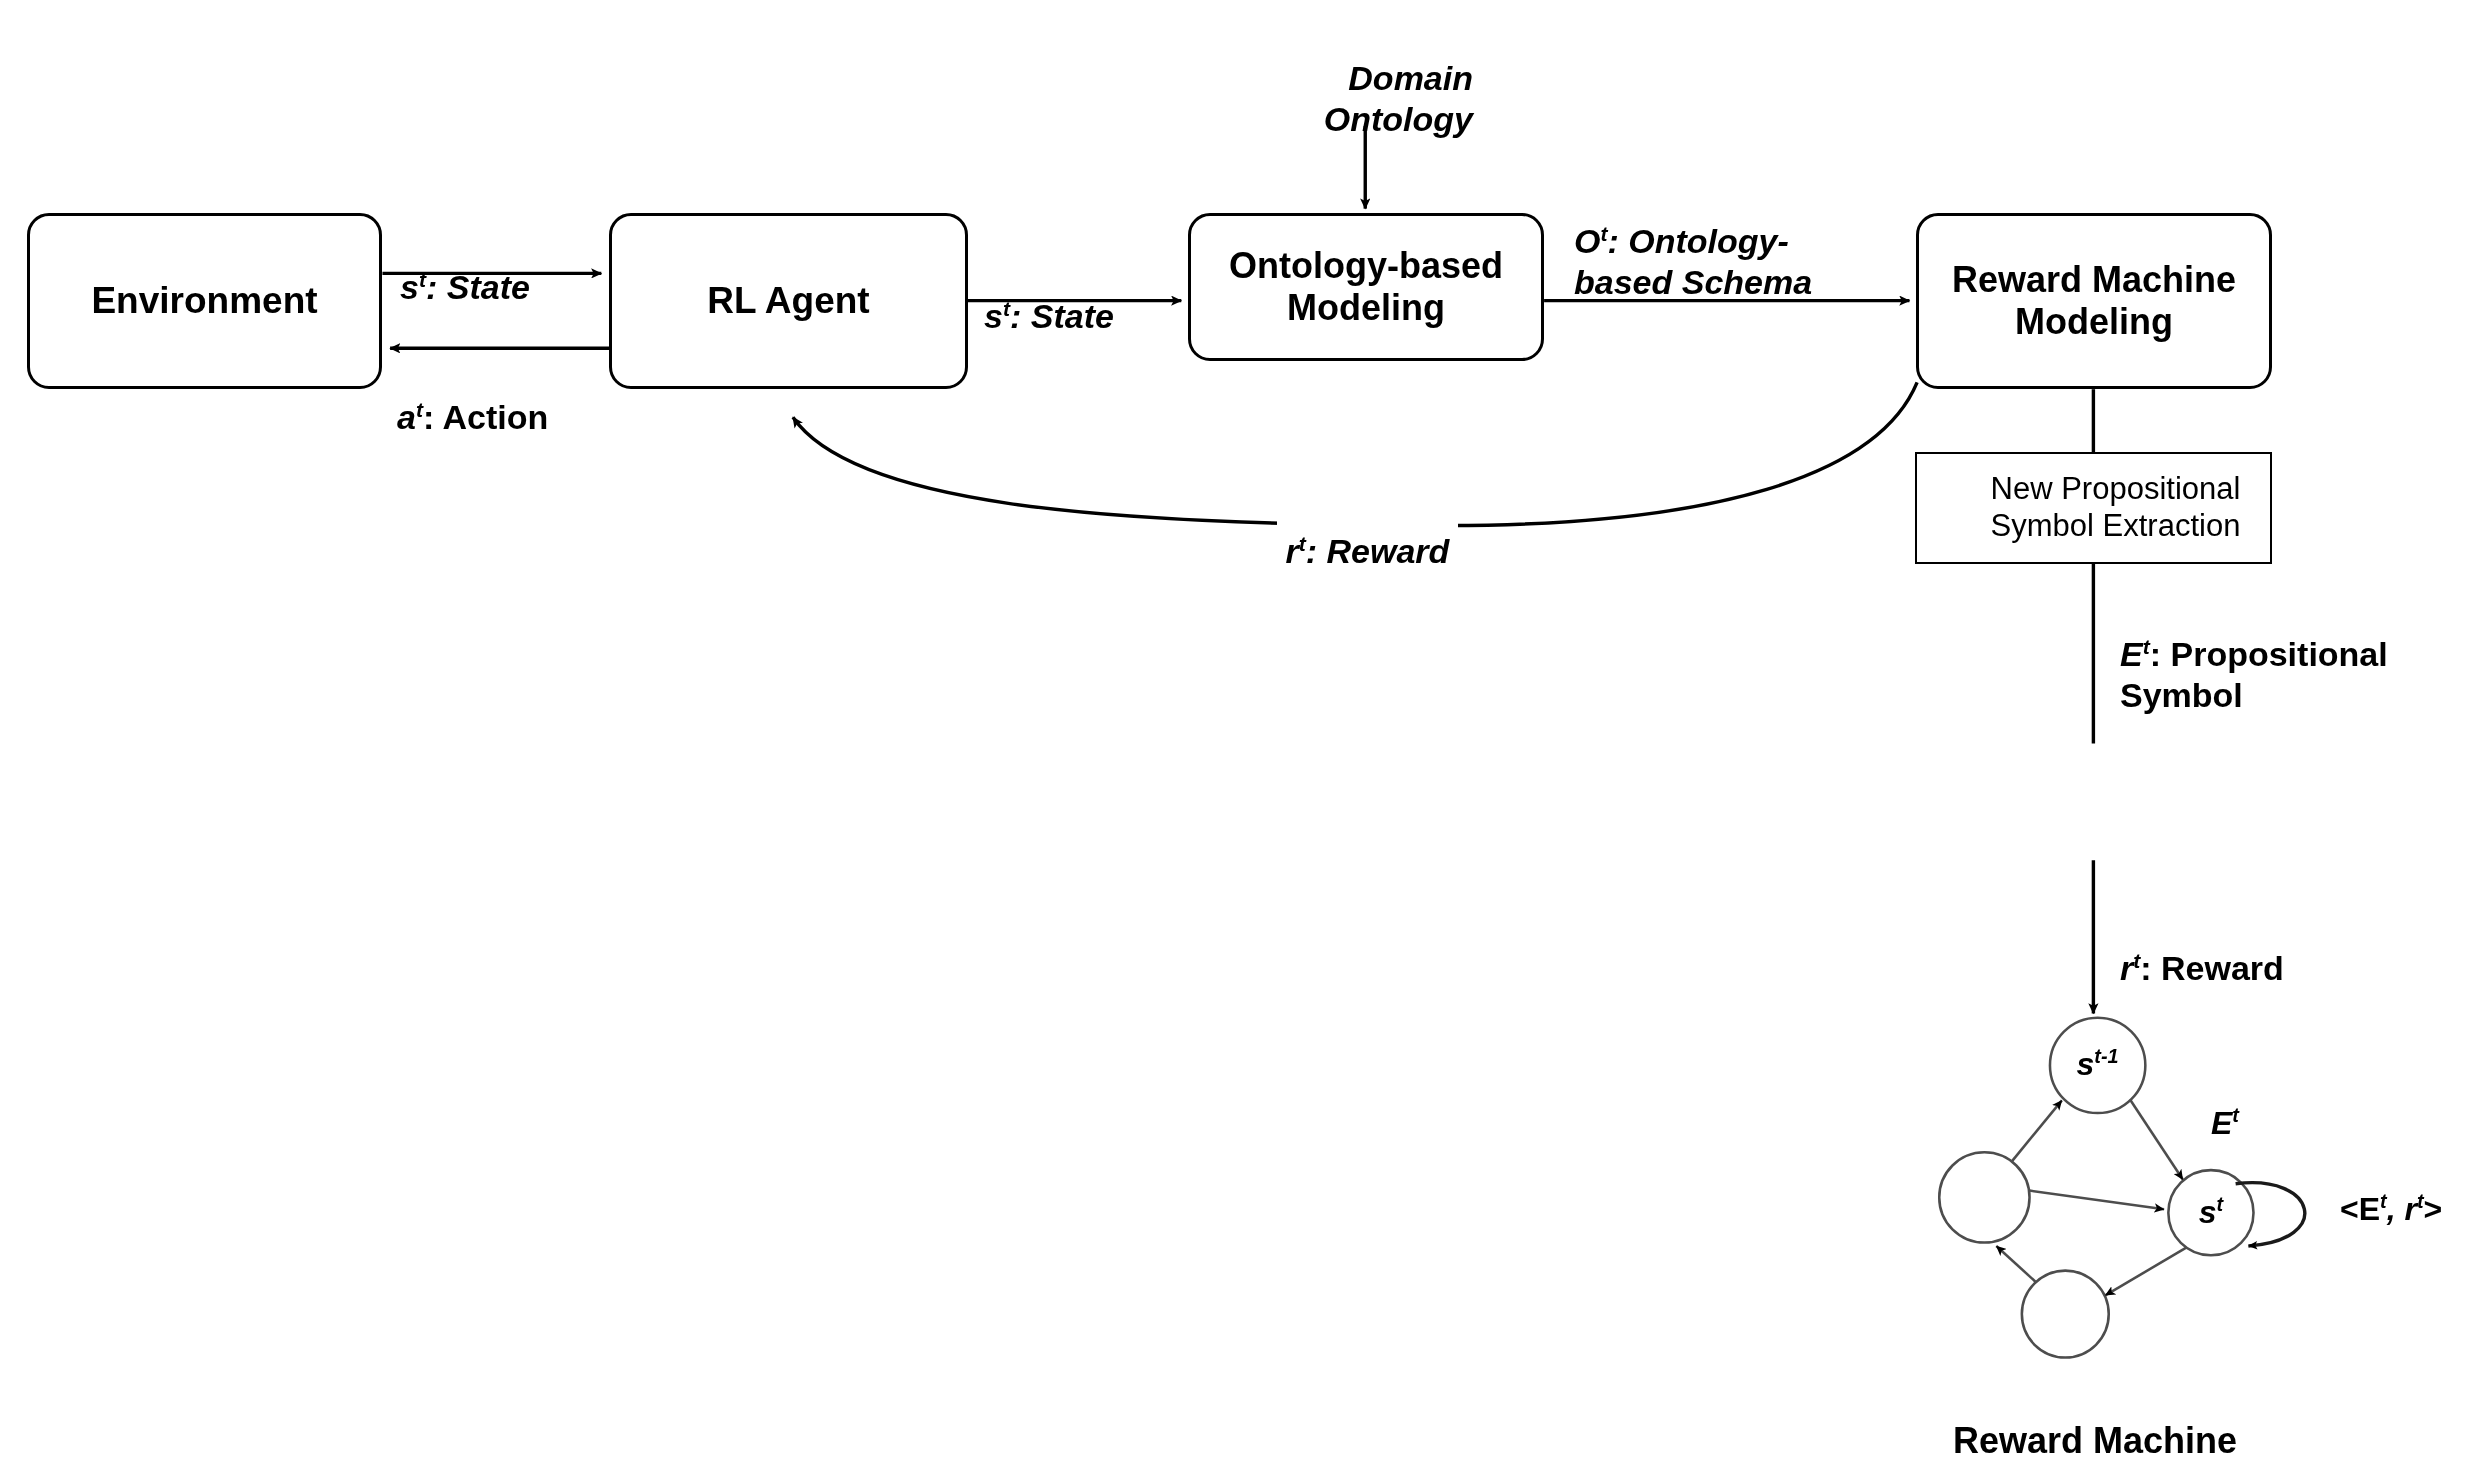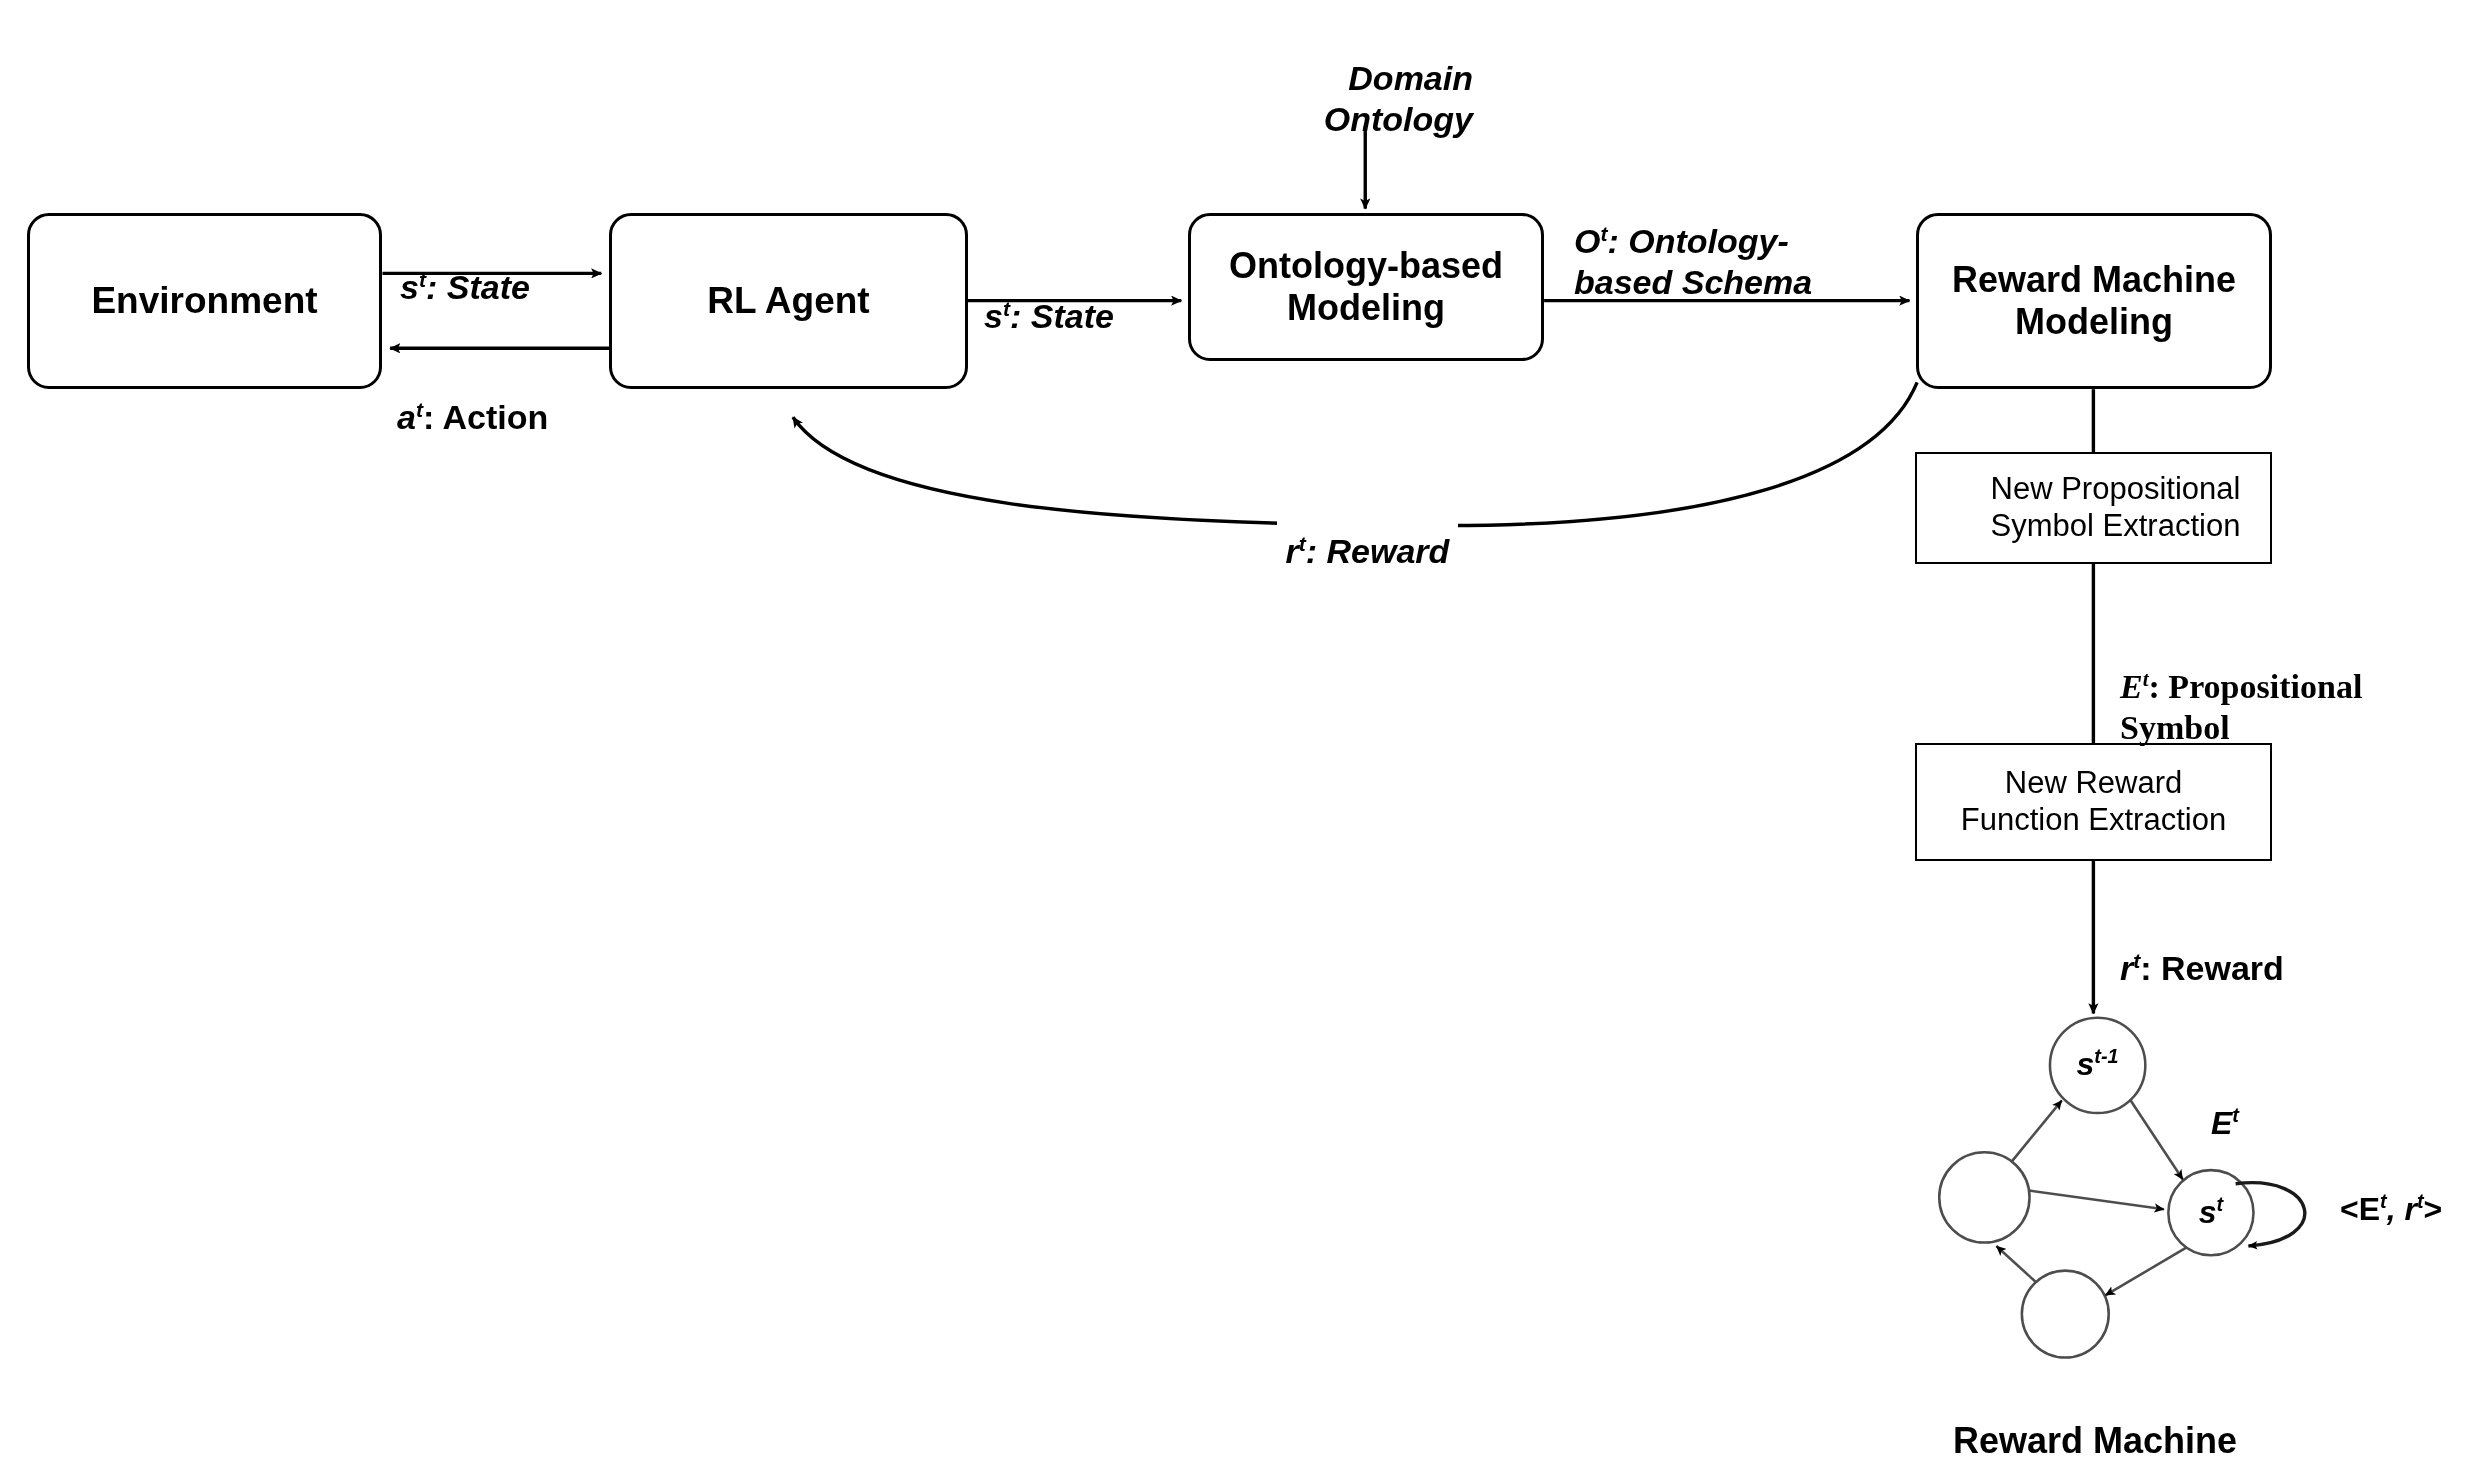--- a/index.html
+++ b/index.html
@@ -157,24 +157,20 @@
   <div class="node-box node-rounded f42" style="left:1916px; top:213px; width:356px; height:176px;">
     <span class="node-label">Reward Machine
 Modeling</span>
   </div>
 
   <div class="node-box node-plain f36" style="left:1915px; top:452px; width:357px; height:112px;padding-left:44px;">
     <span class="node-label">New Propositional
 Symbol Extraction</span>
   </div>
 
-  <div class="node-box node-plain f36" style="left:1915px; top:743px; width:357px; height:118px;">
-    <span class="node-label">New Reward
-Function Extraction</span>
-  </div>
 
   <div class="edge-label f40" style="left:1252px; top:17px; width:221px; text-align:right; font-style:italic;">
     <span>Domain
 Ontology</span>
   </div>
 
   <div class="edge-label f40" style="left:400px; top:226px;">
     <span class="it">s</span><sup>t</sup><span class="it">: State</span>
   </div>
 
@@ -188,21 +184,21 @@
 
   <div class="edge-label f40" style="left:1574px; top:180px; width:324px; font-style:italic;">
     <span>O</span><sup>t</sup><span>: Ontology-
 based Schema</span>
   </div>
 
   <div class="edge-label f40" style="left:1277px; top:490px; background:#ffffff; padding:0 8.5px; font-style:italic;">
     <span>r</span><sup>t</sup><span>: Reward</span>
   </div>
 
-  <div class="edge-label f40" style="left:2120px; top:626px; width:341px;font-family:Liberation Serif, serif;">
+  <div class="edge-label f40" style="left:2120px; top:593px; width:341px;">
     <span class="it">E</span><sup>t</sup><span>: Propositional
 Symbol</span>
   </div>
 
   <div class="edge-label f40" style="left:2120px; top:907px;">
     <span class="it">r</span><sup>t</sup><span>: Reward</span>
   </div>
 
   <div class="state-label f38" style="left:2055px; top:1046px; width:85px;">
     <span>s</span><sup>t-1</sup>

